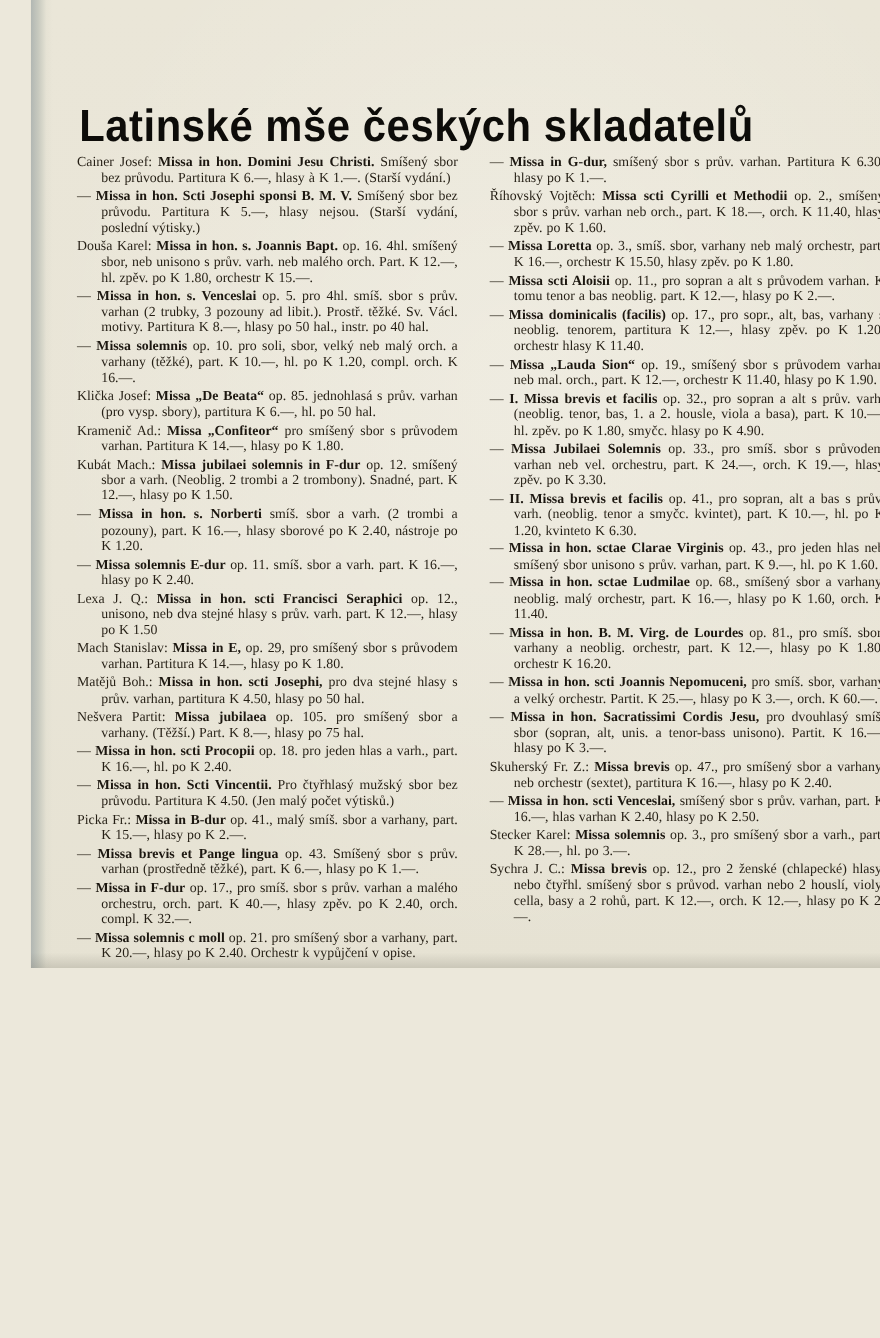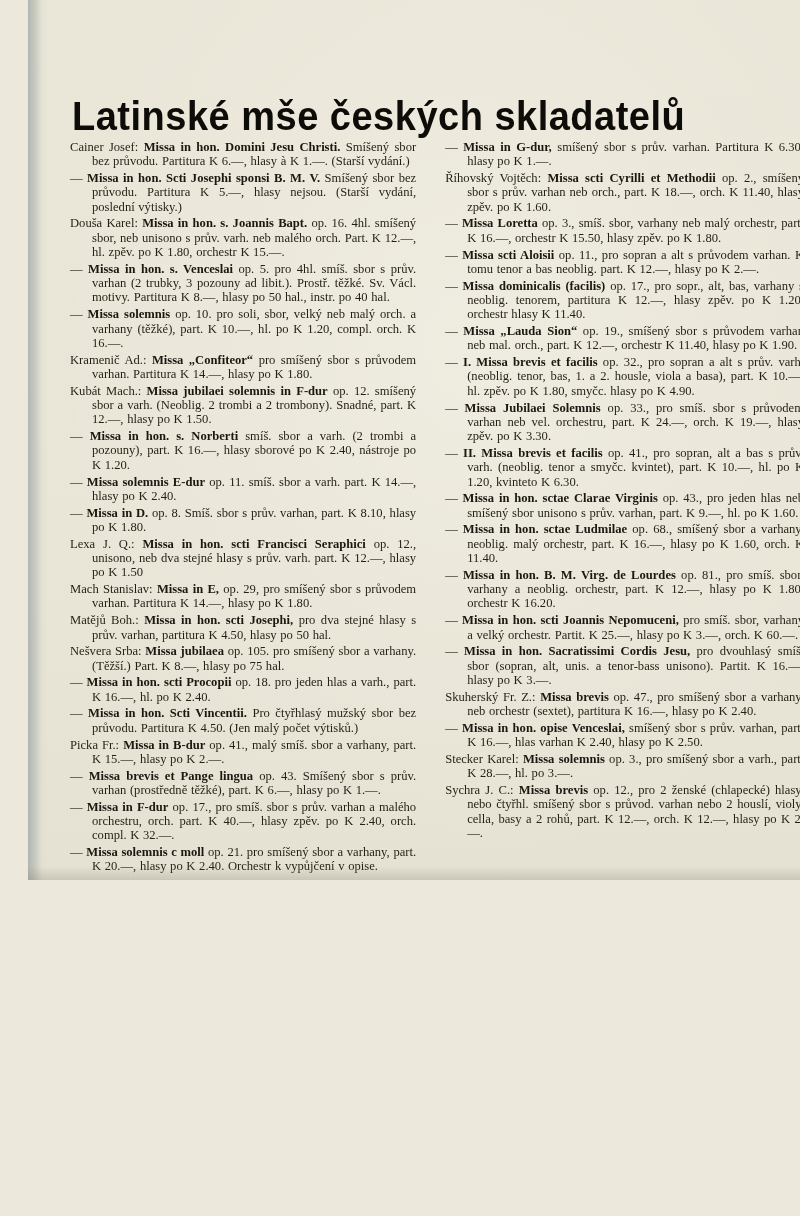--- a/index.html
+++ b/index.html
@@ -80,38 +80,38 @@
 
         <p class="entry"><span class="lead">—</span> <span class="work">Missa in hon. Scti Josephi sponsi B. M. V.</span> <span class="rest">Smíšený sbor bez průvodu. Partitura K 5.—, hlasy nejsou. (Starší vydání, poslední výtisky.)</span></p>
 
         <p class="entry"><span class="lead">Douša Karel:</span> <span class="work">Missa in hon. s. Joannis Bapt.</span> <span class="rest">op. 16. 4hl. smíšený sbor, neb unisono s prův. varh. neb malého orch. Part. K 12.—, hl. zpěv. po K 1.80, orchestr K 15.—.</span></p>
 
         <p class="entry"><span class="lead">—</span> <span class="work">Missa in hon. s. Venceslai</span> <span class="rest">op. 5. pro 4hl. smíš. sbor s prův. varhan (2 trubky, 3 pozouny ad libit.). Prostř. těžké. Sv. Václ. motivy. Partitura K 8.—, hlasy po 50 hal., instr. po 40 hal.</span></p>
 
         <p class="entry"><span class="lead">—</span> <span class="work">Missa solemnis</span> <span class="rest">op. 10. pro soli, sbor, velký neb malý orch. a varhany (těžké), part. K 10.—, hl. po K 1.20, compl. orch. K 16.—.</span></p>
 
 
+        <p class="entry"><span class="lead">Klička Josef:</span> <span class="work">Missa „De Beata“</span> <span class="rest">op. 85. jednohlasá s prův. varhan (pro vysp. sbory), partitura K 6.—, hl. po 50 hal.</span></p>
 
         <p class="entry"><span class="lead">Kramenič Ad.:</span> <span class="work">Missa „Confiteor“</span> <span class="rest">pro smíšený sbor s průvodem varhan. Partitura K 14.—, hlasy po K 1.80.</span></p>
 
         <p class="entry"><span class="lead">Kubát Mach.:</span> <span class="work">Missa jubilaei solemnis in F-dur</span> <span class="rest">op. 12. smíšený sbor a varh. (Neoblig. 2 trombi a 2 trombony). Snadné, part. K 12.—, hlasy po K 1.50.</span></p>
 
         <p class="entry"><span class="lead">—</span> <span class="work">Missa in hon. s. Norberti</span> <span class="rest">smíš. sbor a varh. (2 trombi a pozouny), part. K 16.—, hlasy sborové po K 2.40, nástroje po K 1.20.</span></p>
 
-        <p class="entry"><span class="lead">—</span> <span class="work">Missa solemnis E-dur</span> <span class="rest">op. 11. smíš. sbor a varh. part. K 14.—, hlasy po K 2.40.</span></p>
+        <p class="entry"><span class="lead">—</span> <span class="work">Missa solemnis E-dur</span> <span class="rest">op. 11. smíš. sbor a varh. part. K 16.—, hlasy po K 2.40.</span></p>
 
-        <p class="entry"><span class="lead">—</span> <span class="work">Missa in D.</span> <span class="rest">op. 8. Smíš. sbor s prův. varhan, part. K 8.10, hlasy po K 1.80.</span></p>
 
         <p class="entry"><span class="lead">Lexa J. Q.:</span> <span class="work">Missa in hon. scti Francisci Seraphici</span> <span class="rest">op. 12., unisono, neb dva stejné hlasy s prův. varh. part. K 12.—, hlasy po K 1.50</span></p>
 
         <p class="entry"><span class="lead">Mach Stanislav:</span> <span class="work">Missa in E,</span> <span class="rest">op. 29, pro smíšený sbor s průvodem varhan. Partitura K 14.—, hlasy po K 1.80.</span></p>
 
         <p class="entry"><span class="lead">Matějů Boh.:</span> <span class="work">Missa in hon. scti Josephi,</span> <span class="rest">pro dva stejné hlasy s prův. varhan, partitura K 4.50, hlasy po 50 hal.</span></p>
 
-        <p class="entry"><span class="lead">Nešvera Srba:</span> <span class="work">Missa jubilaea</span> <span class="rest">op. 105. pro smíšený sbor a varhany. (Těžší.) Part. K 8.—, hlasy po 75 hal.</span></p>
+        <p class="entry"><span class="lead">Nešvera Partit:</span> <span class="work">Missa jubilaea</span> <span class="rest">op. 105. pro smíšený sbor a varhany. (Těžší.) Part. K 8.—, hlasy po 75 hal.</span></p>
 
         <p class="entry"><span class="lead">—</span> <span class="work">Missa in hon. scti Procopii</span> <span class="rest">op. 18. pro jeden hlas a varh., part. K 16.—, hl. po K 2.40.</span></p>
 
         <p class="entry"><span class="lead">—</span> <span class="work">Missa in hon. Scti Vincentii.</span> <span class="rest">Pro čtyřhlasý mužský sbor bez průvodu. Partitura K 4.50. (Jen malý počet výtisků.)</span></p>
 
         <p class="entry"><span class="lead">Picka Fr.:</span> <span class="work">Missa in B-dur</span> <span class="rest">op. 41., malý smíš. sbor a varhany, part. K 15.—, hlasy po K 2.—.</span></p>
 
         <p class="entry"><span class="lead">—</span> <span class="work">Missa brevis et Pange lingua</span> <span class="rest">op. 43. Smíšený sbor s prův. varhan (prostředně těžké), part. K 6.—, hlasy po K 1.—.</span></p>
 
         <p class="entry"><span class="lead">—</span> <span class="work">Missa in F-dur</span> <span class="rest">op. 17., pro smíš. sbor s prův. varhan a malého orchestru, orch. part. K 40.—, hlasy zpěv. po K 2.40, orch. compl. K 32.—.</span></p>
@@ -144,21 +144,21 @@
 
         <p class="entry"><span class="lead">—</span> <span class="work">Missa in hon. B. M. Virg. de Lourdes</span> <span class="rest">op. 81., pro smíš. sbor, varhany a neoblig. orchestr, part. K 12.—, hlasy po K 1.80, orchestr K 16.20.</span></p>
 
 
         <p class="entry"><span class="lead">—</span> <span class="work">Missa in hon. scti Joannis Nepomuceni,</span> <span class="rest">pro smíš. sbor, varhany a velký orchestr. Partit. K 25.—, hlasy po K 3.—, orch. K 60.—.</span></p>
 
         <p class="entry"><span class="lead">—</span> <span class="work">Missa in hon. Sacratissimi Cordis Jesu,</span> <span class="rest">pro dvouhlasý smíš. sbor (sopran, alt, unis. a tenor-bass unisono). Partit. K 16.—, hlasy po K 3.—.</span></p>
 
         <p class="entry"><span class="lead">Skuherský Fr. Z.:</span> <span class="work">Missa brevis</span> <span class="rest">op. 47., pro smíšený sbor a varhany, neb orchestr (sextet), partitura K 16.—, hlasy po K 2.40.</span></p>
 
-        <p class="entry"><span class="lead">—</span> <span class="work">Missa in hon. opise Venceslai,</span> <span class="rest">smíšený sbor s prův. varhan, part. K 16.—, hlas varhan K 2.40, hlasy po K 2.50.</span></p>
+        <p class="entry"><span class="lead">—</span> <span class="work">Missa in hon. scti Venceslai,</span> <span class="rest">smíšený sbor s prův. varhan, part. K 16.—, hlas varhan K 2.40, hlasy po K 2.50.</span></p>
 
 
         <p class="entry"><span class="lead">Stecker Karel:</span> <span class="work">Missa solemnis</span> <span class="rest">op. 3., pro smíšený sbor a varh., part. K 28.—, hl. po 3.—.</span></p>
 
         <p class="entry"><span class="lead">Sychra J. C.:</span> <span class="work">Missa brevis</span> <span class="rest">op. 12., pro 2 ženské (chlapecké) hlasy, nebo čtyřhl. smíšený sbor s průvod. varhan nebo 2 houslí, violy, cella, basy a 2 rohů, part. K 12.—, orch. K 12.—, hlasy po K 2.—.</span></p>
       </div>
   </div>
 
   <div class="bottom-shade"></div>
 </div>

